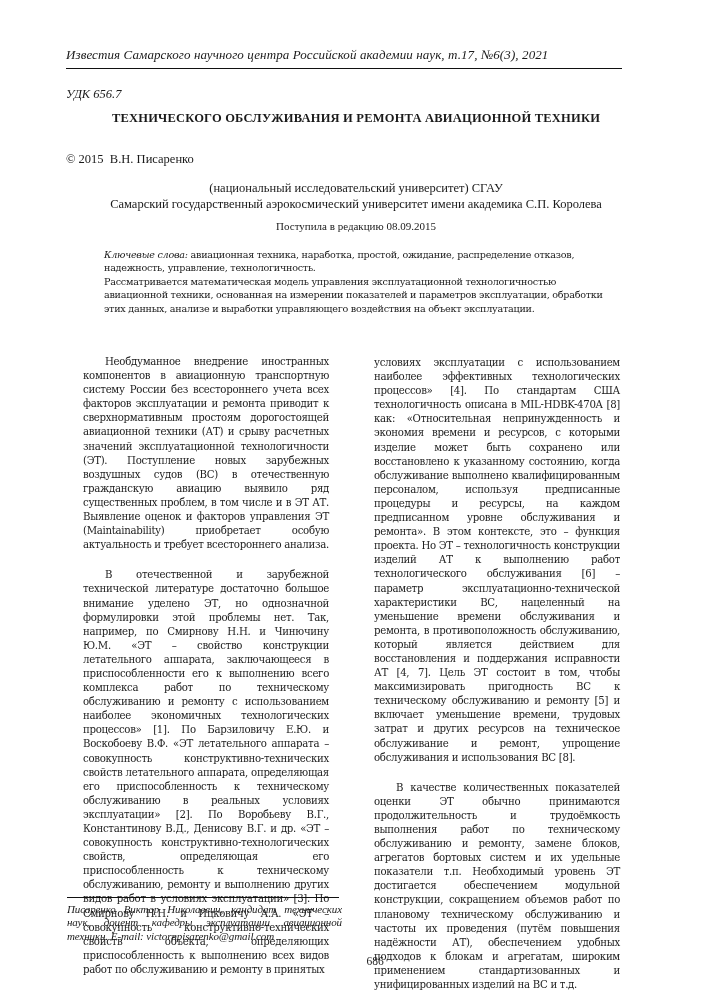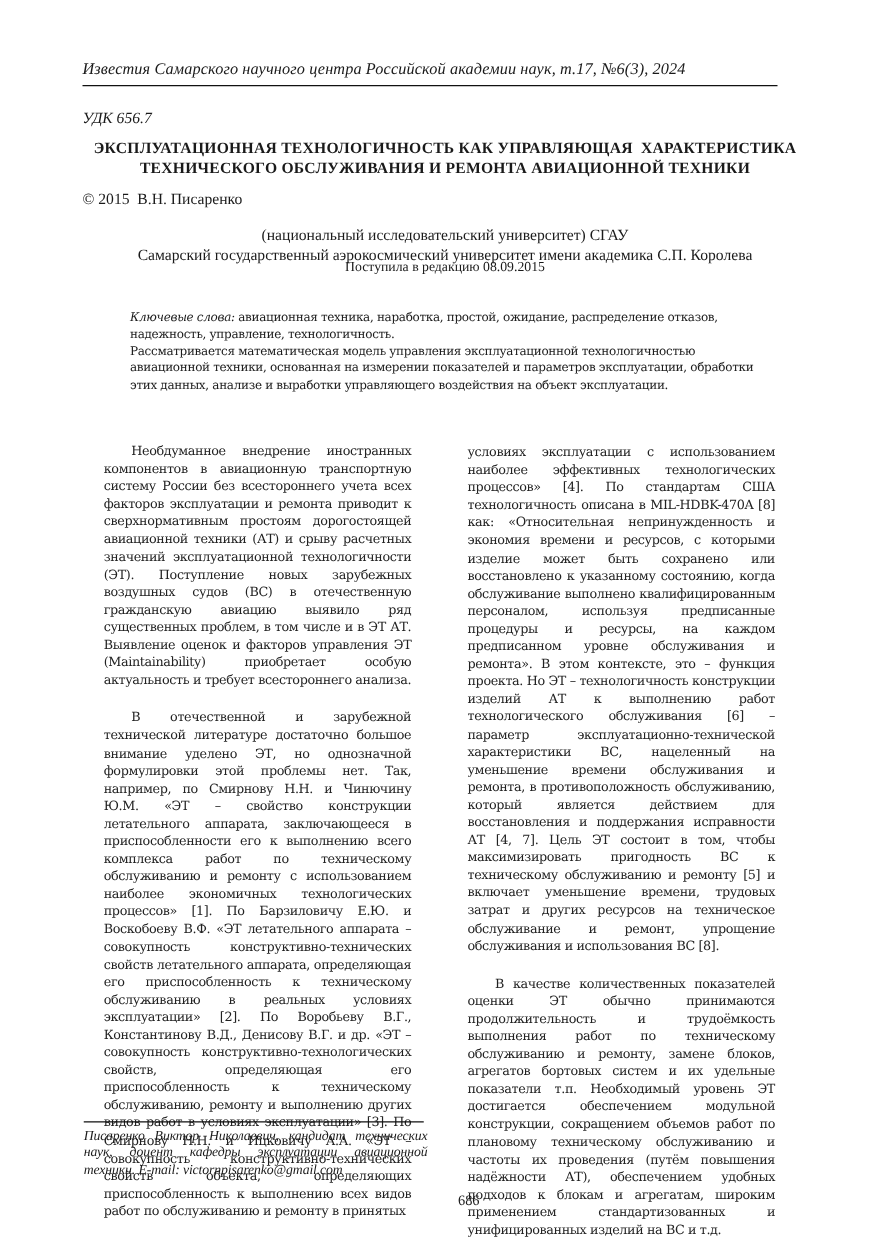--- a/index.html
+++ b/index.html
@@ -3,42 +3,41 @@
 <meta charset="utf-8">
 <style>
   html, body { margin: 0; padding: 0; background: #ffffff; }
   body { width: 710px; height: 1003px; position: relative; overflow: hidden; color: #1a1a1a; font-family: "DejaVu Serif", serif; }
   .journal-header { position: absolute; left: 66px; top: 47px; width: 580px; font-family: "Liberation Serif", serif; font-style: italic; font-size: 13px; letter-spacing: 0.1px; }
   .header-rule { position: absolute; left: 66px; top: 68px; width: 556px; height: 0; border-top: 1.3px solid #111; }
   .udk { position: absolute; left: 66px; top: 87px; font-family: "Liberation Serif", serif; font-style: italic; font-size: 12.5px; }
   .title { position: absolute; left: 66px; top: 110px; width: 580px; text-align: center; font-family: "Liberation Serif", serif; font-weight: bold; font-size: 12.5px; line-height: 16px; letter-spacing: 0.2px; }
   .copyright { position: absolute; left: 66px; top: 152px; width: 580px; text-align: left; font-family: "Liberation Serif", serif; font-size: 12.5px; }
   .affil { position: absolute; left: 66px; top: 180px; width: 580px; text-align: center; font-family: "Liberation Serif", serif; font-size: 12.5px; line-height: 16px; }
-  .received { position: absolute; left: 66px; top: 208px; width: 580px; text-align: center; font-family: "Liberation Serif", serif; font-size: 11px; }
+  .received { position: absolute; left: 66px; top: 220px; width: 580px; text-align: center; font-family: "Liberation Serif", serif; font-size: 11px; }
   .abstract { position: absolute; left: 104px; top: 248px; width: 505px; font-family: "DejaVu Serif", serif; font-size: 9.6px; line-height: 13.4px; letter-spacing: -0.25px; }
   .abstract p { margin: 0; }
   .kw-label { font-style: italic; }
   .col { position: absolute; top: 339px; width: 278px; font-family: "DejaVu Serif", serif; font-size: 10.2px; line-height: 14.1px; text-align: justify; letter-spacing: -0.3px; color: #222; }
   .col p { margin: 16px; }
   .col-left { left: 67px; }
   .col-right { left: 358px; top: 340px; }
   .ind { text-indent: 22px; }
   .fn-rule { position: absolute; left: 67px; top: 897px; width: 272px; border-top: 1.2px solid #111; }
   .footnote { position: absolute; left: 67px; top: 903px; width: 275px; font-family: "Liberation Serif", serif; font-style: italic; font-size: 11px; line-height: 13.4px; text-align: justify; letter-spacing: -0.1px; }
   .page-number { position: absolute; left: 0; top: 955px; width: 710px; text-align: center; font-family: "Liberation Serif", serif; font-size: 11.5px; margin-left: 20px; }
 </style>
 </head>
 <body>
 
-<div class="journal-header">Известия Самарского научного центра Российской академии наук, т.17, №6(3), 2024</div>
+<div class="journal-header">Известия Самарского научного центра Российской академии наук, т.17, №6(3), 2021</div>
 <div class="header-rule"></div>
 <div class="udk">УДК 656.7</div>
 
 <div class="title">
-  <div style="white-space:pre">ЭКСПЛУАТАЦИОННАЯ ТЕХНОЛОГИЧНОСТЬ КАК УПРАВЛЯЮЩАЯ  ХАРАКТЕРИСТИКА</div>
   <div>ТЕХНИЧЕСКОГО ОБСЛУЖИВАНИЯ И РЕМОНТА АВИАЦИОННОЙ ТЕХНИКИ</div>
 </div>
 
 <div class="copyright" style="white-space:pre">© 2015  В.Н. Писаренко</div>
 
 <div class="affil">
   <div>(национальный исследовательский университет) СГАУ</div>
   <div>Самарский государственный аэрокосмический университет имени академика С.П. Королева</div>
 </div>
 

